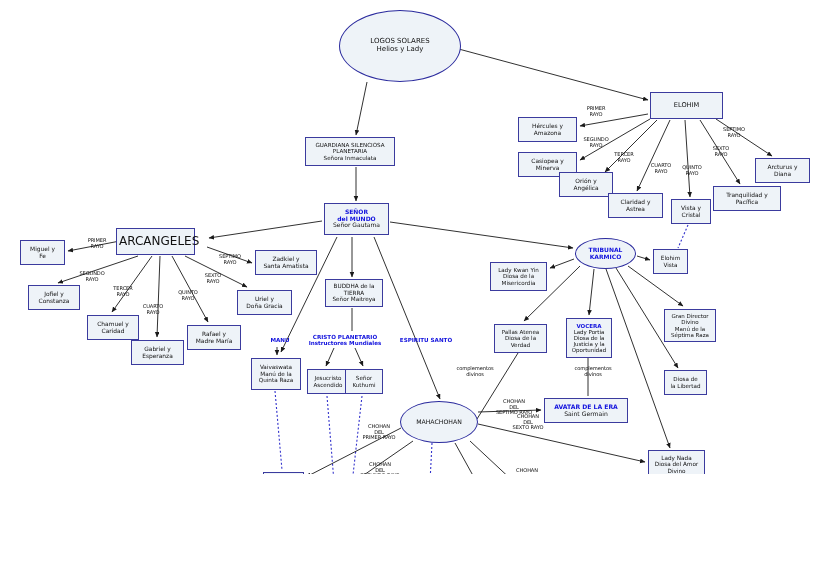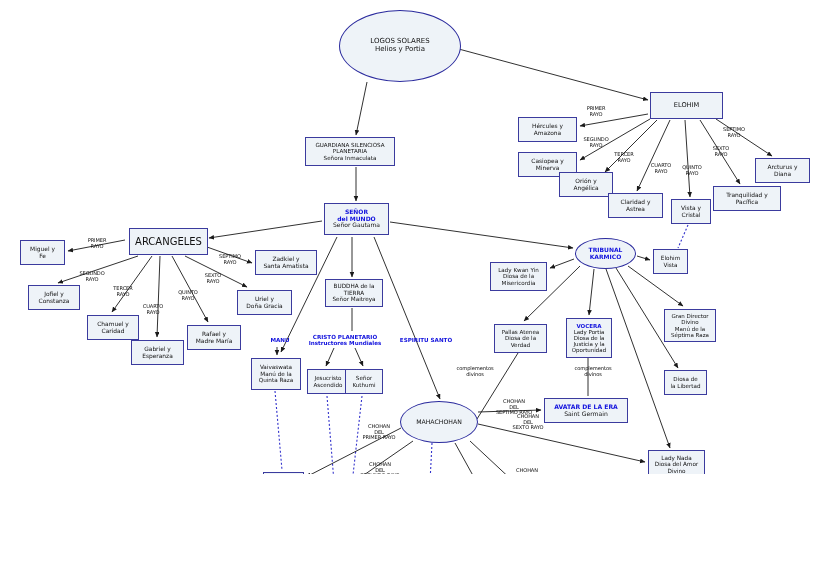--- a/index.html
+++ b/index.html
@@ -119,21 +119,21 @@
         <polyline points="455,443 497,519" fill="none" stroke="#1a1a1a" stroke-width="0.9" marker-end="url(#arrSolid)"></polyline>
         <polyline points="432,443 428,521" fill="none" stroke="#3333cc" stroke-width="1.1" stroke-dasharray="2,2" marker-end="url(#arrDot)"></polyline>
         <polyline points="413,441 348,486" fill="none" stroke="#1a1a1a" stroke-width="0.9" marker-end="url(#arrSolid)"></polyline>
         <polyline points="401,428 306,477" fill="none" stroke="#1a1a1a" stroke-width="0.9" marker-end="url(#arrSolid)"></polyline>
       </g>
   </svg>
   <div id="node-layer">
       <div class="node ellipse" style="left: 339px; top: 10px; width: 122px; height: 72px; font-size: 7px;">
         <div class="lines">
           <span class="ln">LOGOS SOLARES</span>
-          <span class="ln">Helios y Portia</span>
+          <span class="ln">Helios y Lady</span>
         </div>
       </div>
       <div class="node" style="left: 650px; top: 92px; width: 73px; height: 27px; font-size: 6.6px;">
         <div class="lines">
           <span class="ln">ELOHIM</span>
         </div>
       </div>
       <div class="node" style="left: 518px; top: 117px; width: 59px; height: 25px; font-size: 5.9px;">
         <div class="lines">
           <span class="ln">Hércules y</span>
@@ -183,21 +183,21 @@
           <span class="ln">Señora Inmaculata</span>
         </div>
       </div>
       <div class="node" style="left: 324px; top: 203px; width: 65px; height: 32px; font-size: 6px;">
         <div class="lines">
           <span class="ln blue">SEÑOR</span>
           <span class="ln blue">del MUNDO</span>
           <span class="ln">Señor Gautama</span>
         </div>
       </div>
-      <div class="node" style="left: 129px; top: 228px; width: 79px; height: 27px; font-size: 10px;">
+      <div class="node" style="left: 116px; top: 228px; width: 79px; height: 27px; font-size: 12px;">
         <div class="lines">
           <span class="ln">ARCANGELES</span>
         </div>
       </div>
       <div class="node" style="left: 20px; top: 240px; width: 45px; height: 25px; font-size: 5.9px;">
         <div class="lines">
           <span class="ln">Miguel y</span>
           <span class="ln">Fe</span>
         </div>
       </div>

